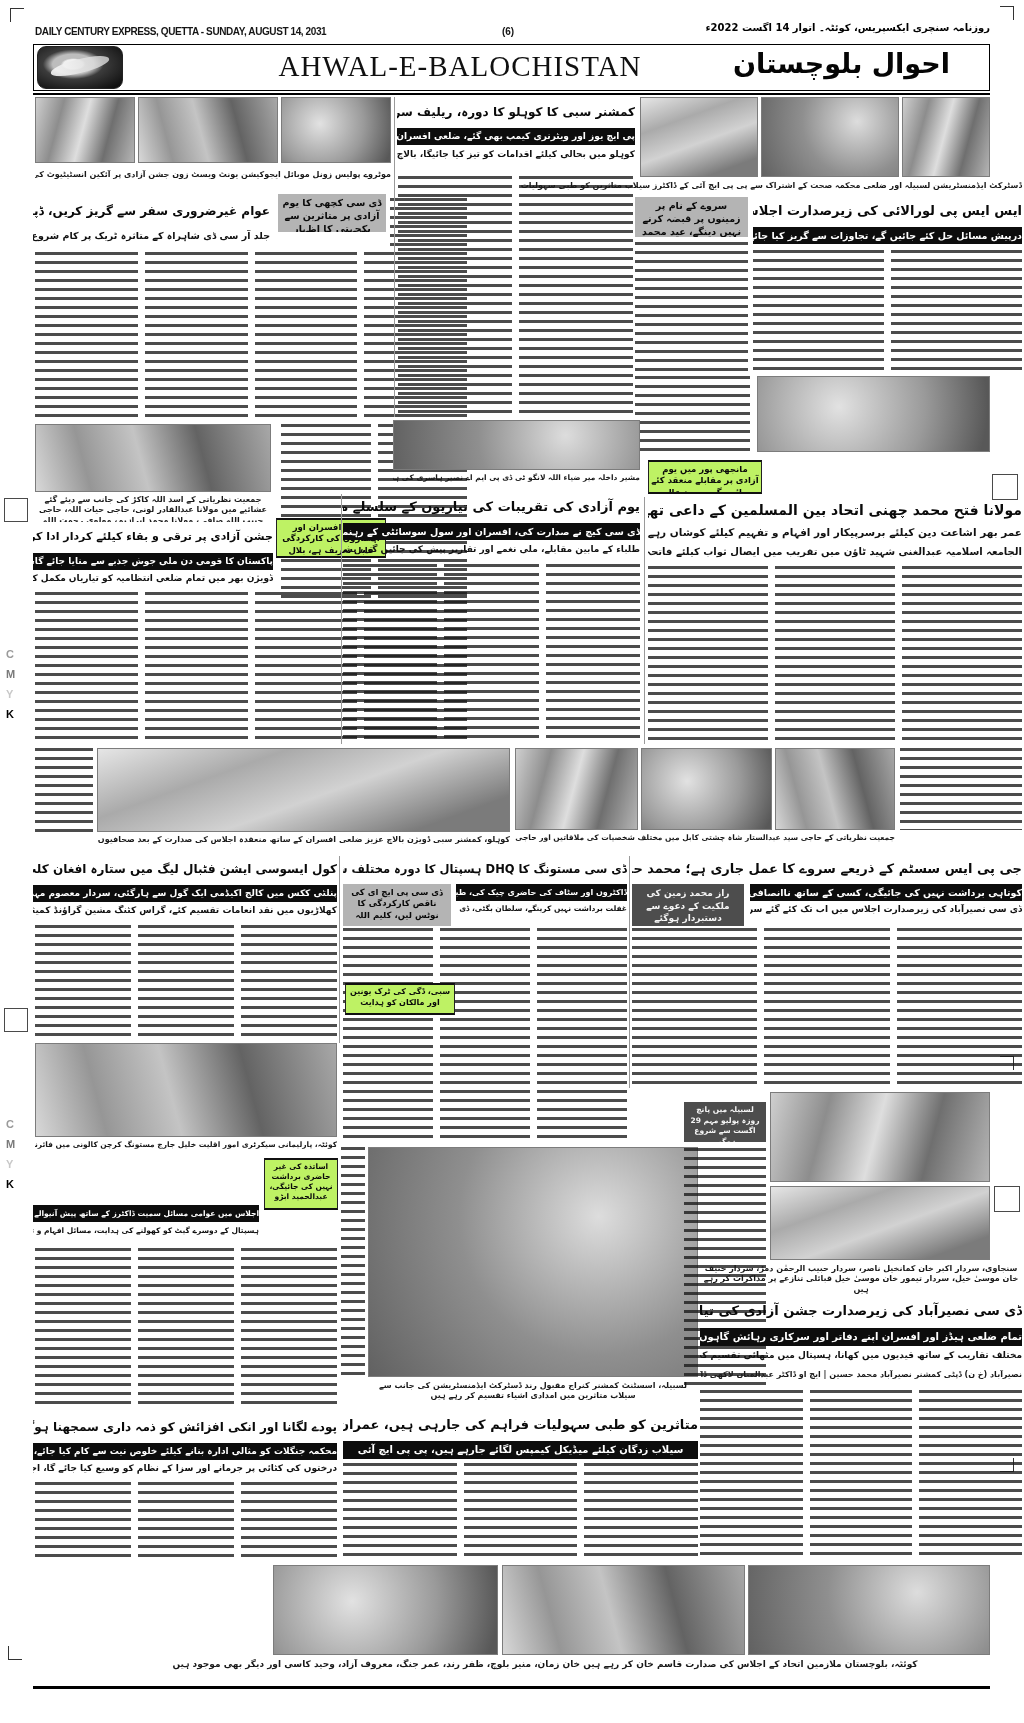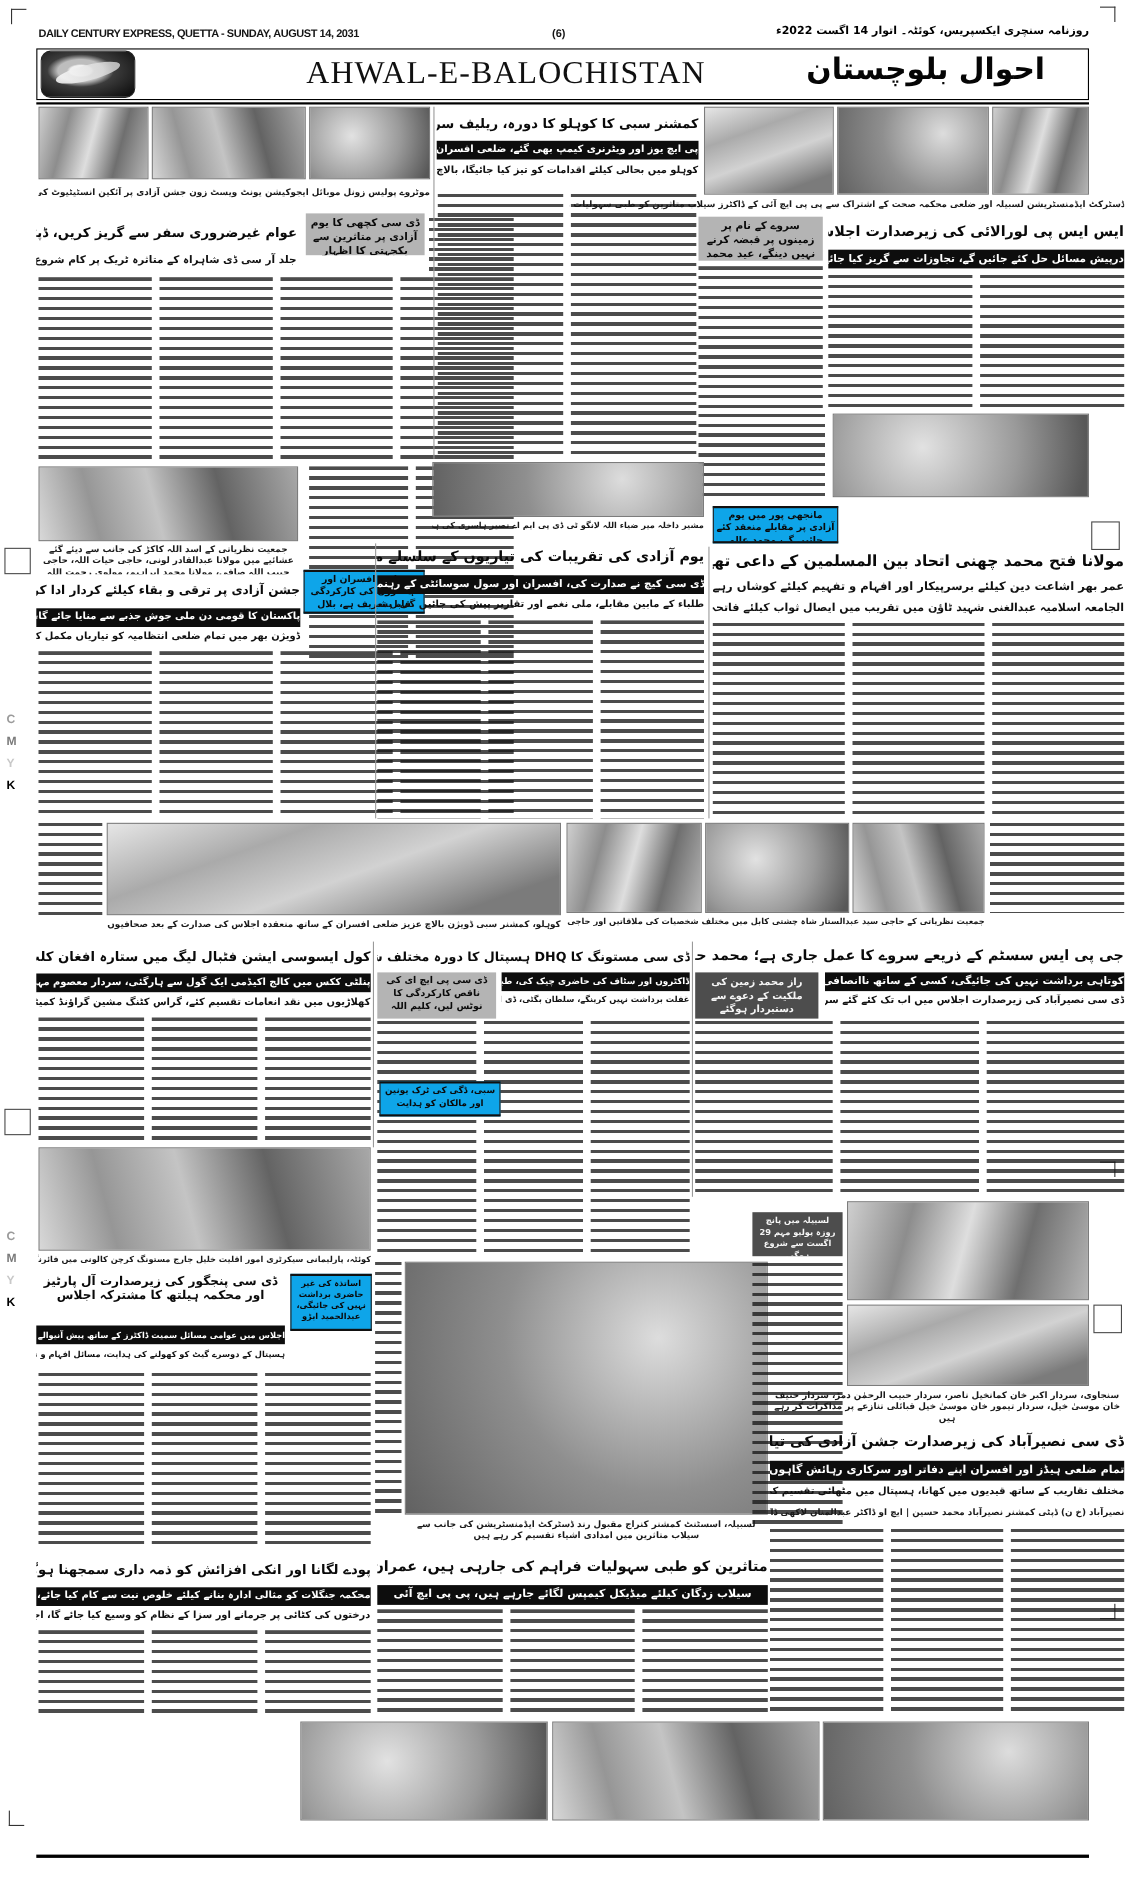--- a/index.html
+++ b/index.html
@@ -7,21 +7,21 @@
   .abs{position:absolute;box-sizing:border-box;}
   .urdu{direction:rtl;unicode-bidi:isolate;}
   .hl{font-weight:bold;text-align:center;white-space:nowrap;overflow:hidden;color:#0a0a0a;}
   .hl2{font-weight:bold;text-align:center;overflow:hidden;color:#0a0a0a;line-height:1.2;}
   .bar{background:#0d0d0d;color:#fff;font-weight:bold;text-align:center;white-space:nowrap;overflow:hidden;}
   .sub{font-weight:bold;text-align:center;white-space:nowrap;overflow:hidden;color:#111;}
   .cap{font-weight:bold;font-size:8px;line-height:1.3;text-align:center;color:#1a1a1a;overflow:hidden;}
   .cap1{white-space:nowrap;}
   .box-gray{background:#b4b4b4;color:#0a0a0a;font-weight:bold;text-align:center;overflow:hidden;line-height:1.35;padding:3px 3px;}
   .box-dark{background:#4d4d4d;color:#f5f5f5;font-weight:bold;text-align:center;overflow:hidden;line-height:1.4;padding:3px 3px;}
-  .box-line{background:#0ea5e9;border:1px solid #222;border-top:2px solid #111;border-bottom:2px solid #111;color:#0a0a0a;font-weight:bold;text-align:center;overflow:hidden;line-height:1.35;padding:2px 2px;}
+  .box-line{background:#bef264;border:1px solid #222;border-top:2px solid #111;border-bottom:2px solid #111;color:#0a0a0a;font-weight:bold;text-align:center;overflow:hidden;line-height:1.35;padding:2px 2px;}
   .photo{border:1px solid #7c7c7c;}
   .ph1{background:linear-gradient(105deg,#cfcfcf,#8d8d8d 25%,#dedede 48%,#6f6f6f 72%,#b5b5b5);}
   .ph2{background:linear-gradient(75deg,#d8d8d8,#969696 22%,#c4c4c4 45%,#636363 70%,#a8a8a8);}
   .ph3{background:radial-gradient(circle at 35% 40%,#e2e2e2,#9a9a9a 55%,#585858 95%);}
   .ph4{background:linear-gradient(160deg,#e6e6e6,#aaa 30%,#d2d2d2 55%,#7b7b7b 85%);}
   .ph5{background:radial-gradient(circle at 70% 30%,#ddd,#8f8f8f 50%,#616161 100%);}
   .greek{display:flex;gap:7px;}
   .greek i{flex:1;background:repeating-linear-gradient(to bottom,rgba(25,25,25,.78) 0 3px,rgba(0,0,0,0) 3px 9px);}
   .vrule{background:#9a9a9a;width:1px;}
   .masthead{border:1.5px solid #000;}
@@ -199,21 +199,20 @@
   <div class="abs urdu bar" style="left:750px;top:884px;width:272px;height:17px;font-size:9.5px;line-height:17px;">کوتاہی برداشت نہیں کی جائیگی، کسی کے ساتھ ناانصافی نہیں ہونے دینگے</div>
   <div class="abs urdu sub" style="left:750px;top:904px;width:272px;height:15px;font-size:9px;">ڈی سی نصیرآباد کی زیرصدارت اجلاس میں اب تک کئے گئے سروے کا جائزہ</div>
   <div class="abs greek" style="left:632px;top:928px;width:390px;height:160px;">
       <i></i>
       <i></i>
       <i></i>
     </div>
 
   <div class="abs photo ph2" style="left:35px;top:1043px;width:302px;height:94px;"></div>
   <div class="abs urdu cap cap1" style="left:35px;top:1140px;width:302px;height:13px;font-size:7.5px;">کوئٹہ، پارلیمانی سیکرٹری امور اقلیت خلیل جارج مستونگ کرچن کالونی میں فائرنگ کے واقع کی جگہ کا معائنہ کر رہے ہیں</div>
-  <div class="abs urdu hl2" style="left:33px;top:1158px;width:226px;height:44px;font-size:11px;">ڈی سی پنجگور کی زیرصدارت آل پارٹیز اور محکمہ ہیلتھ کا مشترکہ اجلاس</div>
   <div class="abs urdu box-line" style="left:264px;top:1158px;width:74px;height:52px;font-size:7.5px;">اساتذہ کی غیر حاضری برداشت نہیں کی جائیگی، عبدالحمید ابڑو</div>
   <div class="abs urdu bar" style="left:33px;top:1205px;width:226px;height:17px;font-size:7.5px;line-height:17px;">اجلاس میں عوامی مسائل سمیت ڈاکٹرز کے ساتھ پیش آنیوالے واقعات کا جائزہ لیا گیا</div>
   <div class="abs urdu sub" style="left:33px;top:1226px;width:226px;height:15px;font-size:7.5px;">ہسپتال کے دوسرے گیٹ کو کھولنے کی ہدایت، مسائل افہام و تفہیم سے حل کرنے پر زور</div>
   <div class="abs greek" style="left:35px;top:1248px;width:302px;height:162px;">
       <i></i>
       <i></i>
       <i></i>
     </div>
 
   <div class="abs greek" style="left:341px;top:1147px;width:24px;height:230px;">
@@ -251,15 +250,16 @@
   <div class="abs urdu sub" style="left:33px;top:1463px;width:304px;height:15px;font-size:9px;">درختوں کی کٹائی پر جرمانے اور سزا کے نظام کو وسیع کیا جائے گا، اجلاس سے خطاب</div>
   <div class="abs greek" style="left:35px;top:1482px;width:302px;height:76px;">
       <i></i>
       <i></i>
       <i></i>
     </div>
 
   <div class="abs photo ph3" style="left:273px;top:1565px;width:225px;height:90px;"></div>
   <div class="abs photo ph2" style="left:502px;top:1565px;width:243px;height:90px;"></div>
   <div class="abs photo ph5" style="left:748px;top:1565px;width:242px;height:90px;"></div>
+  <div class="abs urdu cap cap1" style="left:100px;top:1659px;width:890px;height:15px;font-size:9px;">کوئٹہ، بلوچستان ملازمین اتحاد کے اجلاس کی صدارت قاسم خان کر رہے ہیں خان زمان، منیر بلوچ، ظفر رند، عمر جنگ، معروف آزاد، وحید کاسی اور دیگر بھی موجود ہیں</div>
   <div class="abs rule" style="left:33px;top:1686px;width:957px;height:3px;"></div>
 
 </div>
 
 </body></html>

